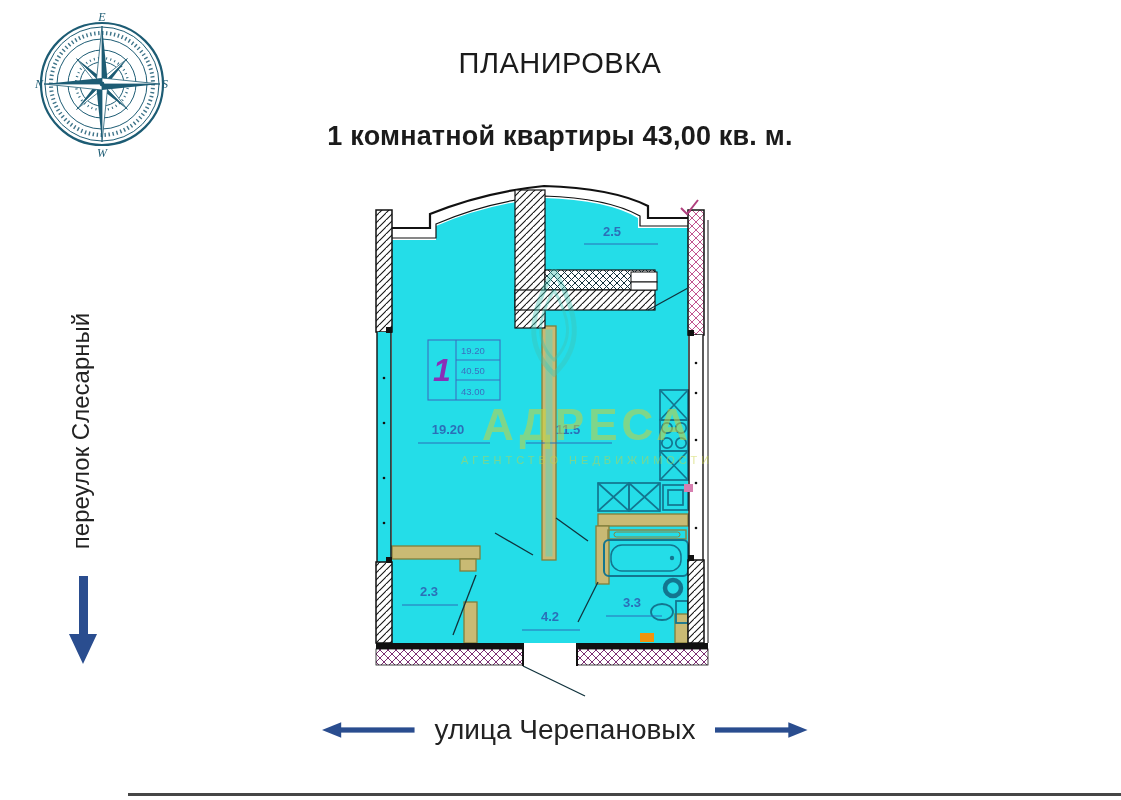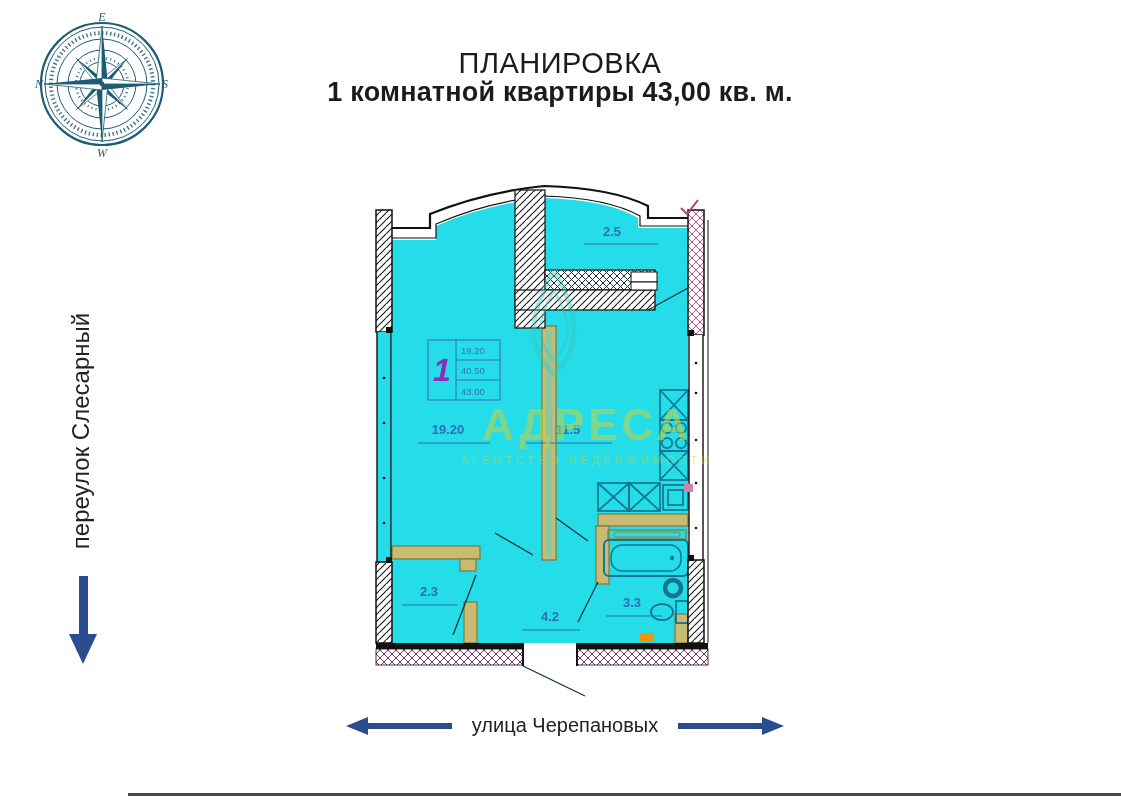--- a/index.html
+++ b/index.html
@@ -1,25 +1,25 @@
 <!DOCTYPE html>
 <html><head>
 <meta charset="utf-8">
 <style>
   html,body{margin:0;padding:0;background:#ffffff;}
   .canvas{position:relative;width:1121px;height:800px;background:#fff;overflow:hidden;
           font-family:"Liberation Sans",sans-serif;}
   .title-block{position:absolute;left:280px;top:48px;width:560px;text-align:center;
                color:#1b1b1b;line-height:1.04;}
   .title-block .l1{font-size:29px;font-weight:normal;letter-spacing:.5px;}
-  .title-block .l2{font-size:27px;font-weight:bold;letter-spacing:.2px;}
+  .title-block .l2{font-size:27px;font-weight:bold;letter-spacing:.2px;margin-top:44px;}
   .street-left{position:absolute;left:-73px;top:416px;width:310px;height:30px;text-align:center;
                transform:rotate(-90deg);font-size:24px;color:#222;white-space:nowrap;}
   .street-bottom{position:absolute;left:322px;top:714px;width:486px;display:flex;
-                 align-items:center;justify-content:center;gap:20px;font-size:20px;color:#222;}
+                 align-items:center;justify-content:center;gap:20px;font-size:28px;color:#222;}
   .street-bottom span{white-space:nowrap;}
   .bottom-edge{position:absolute;left:128px;top:793px;width:993px;height:3px;background:#262626;opacity:.85;}
   svg{display:block;}
   .abs{position:absolute;}
   text{font-family:"Liberation Sans",sans-serif;}
   .compass-letter{font-family:"Liberation Serif",serif;font-style:italic;}
 </style>
 </head>
 <body>
 

